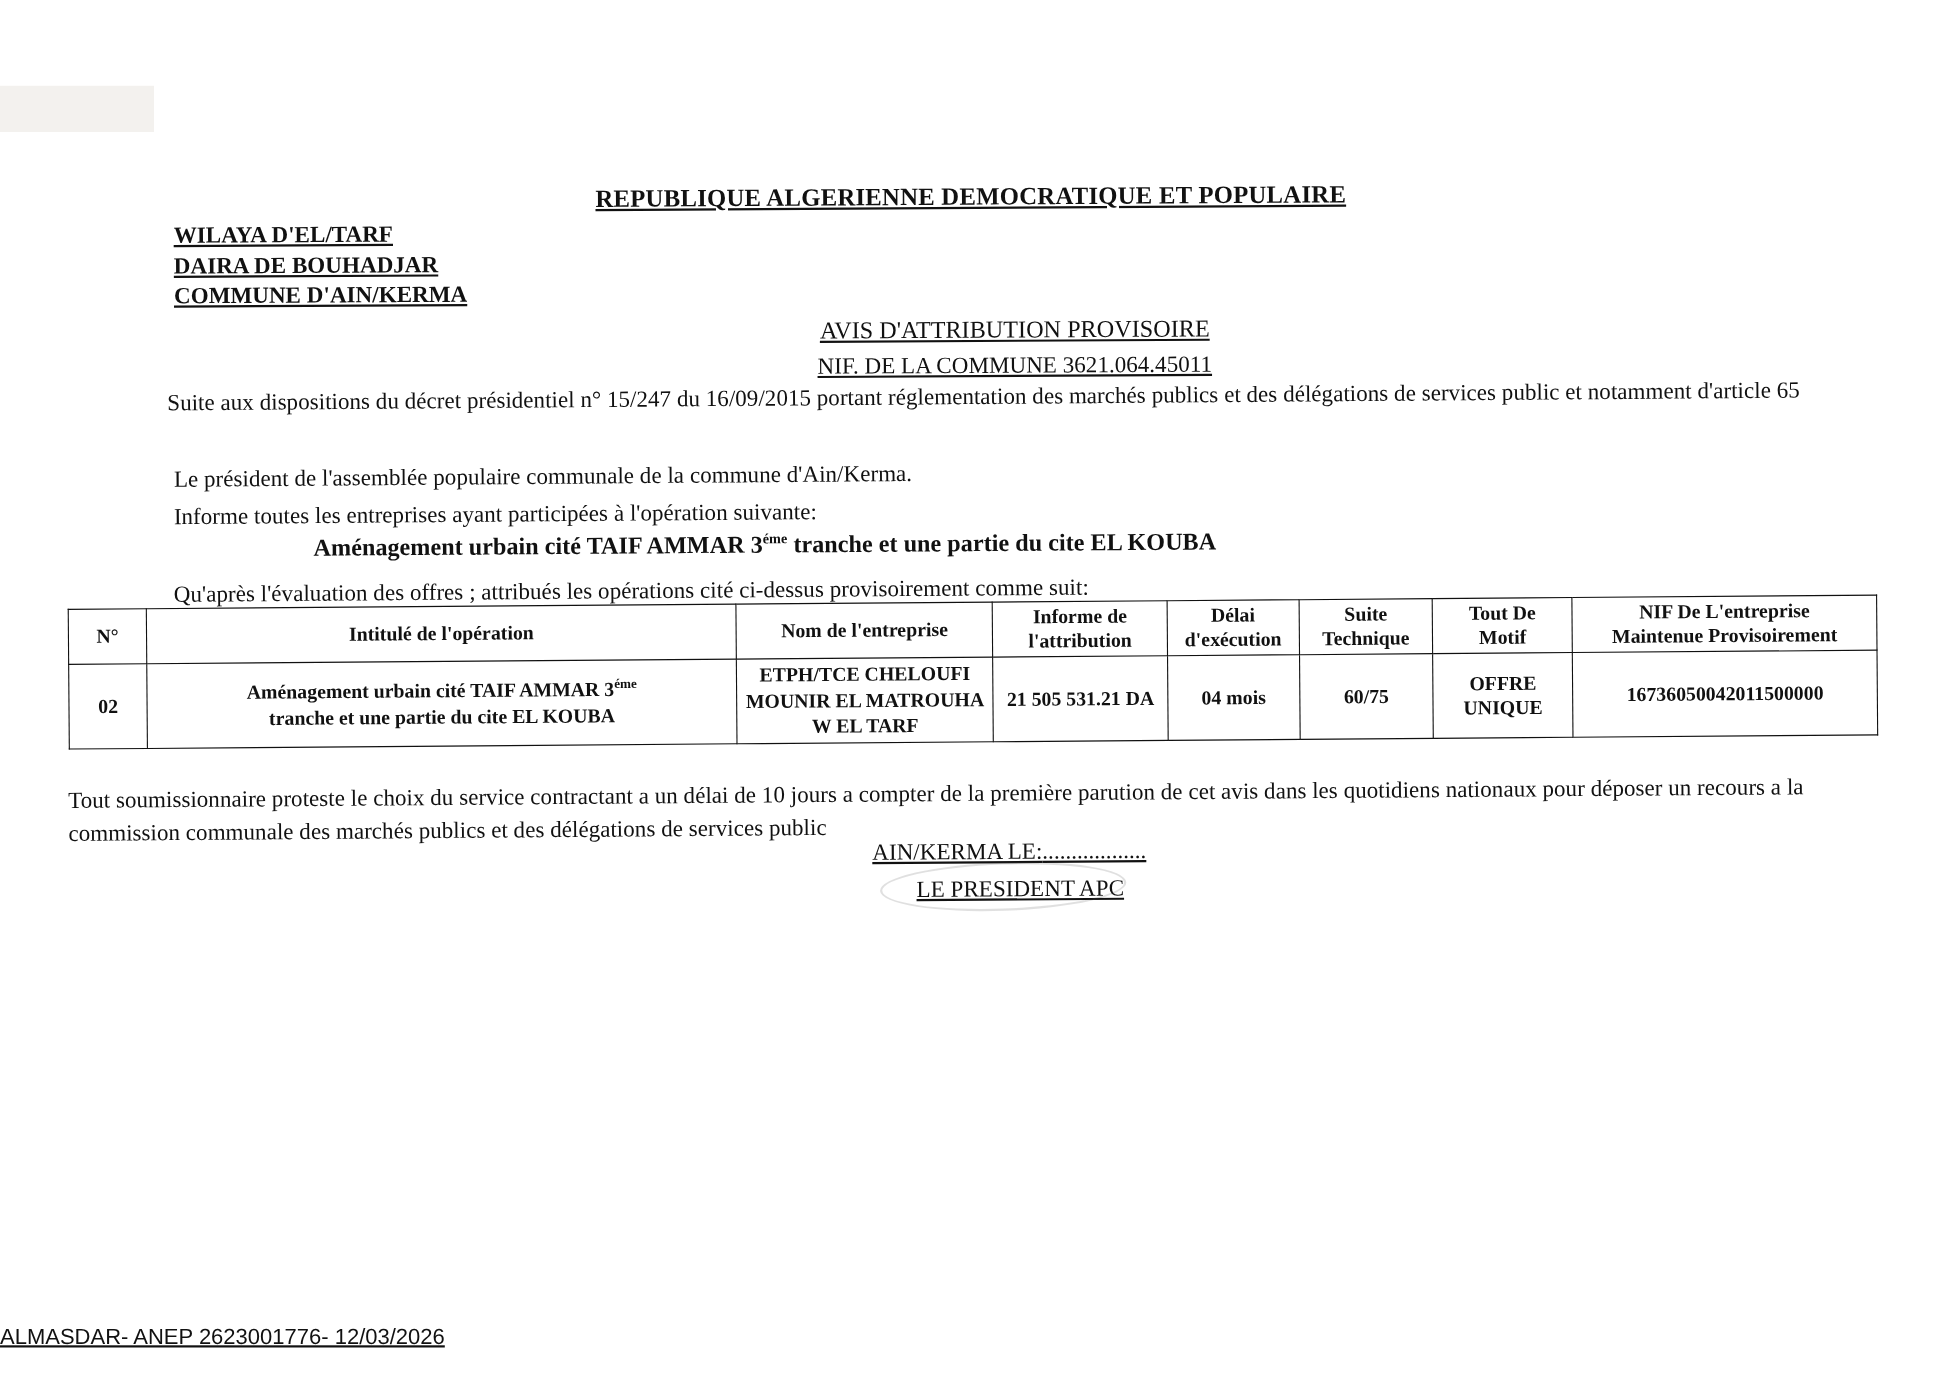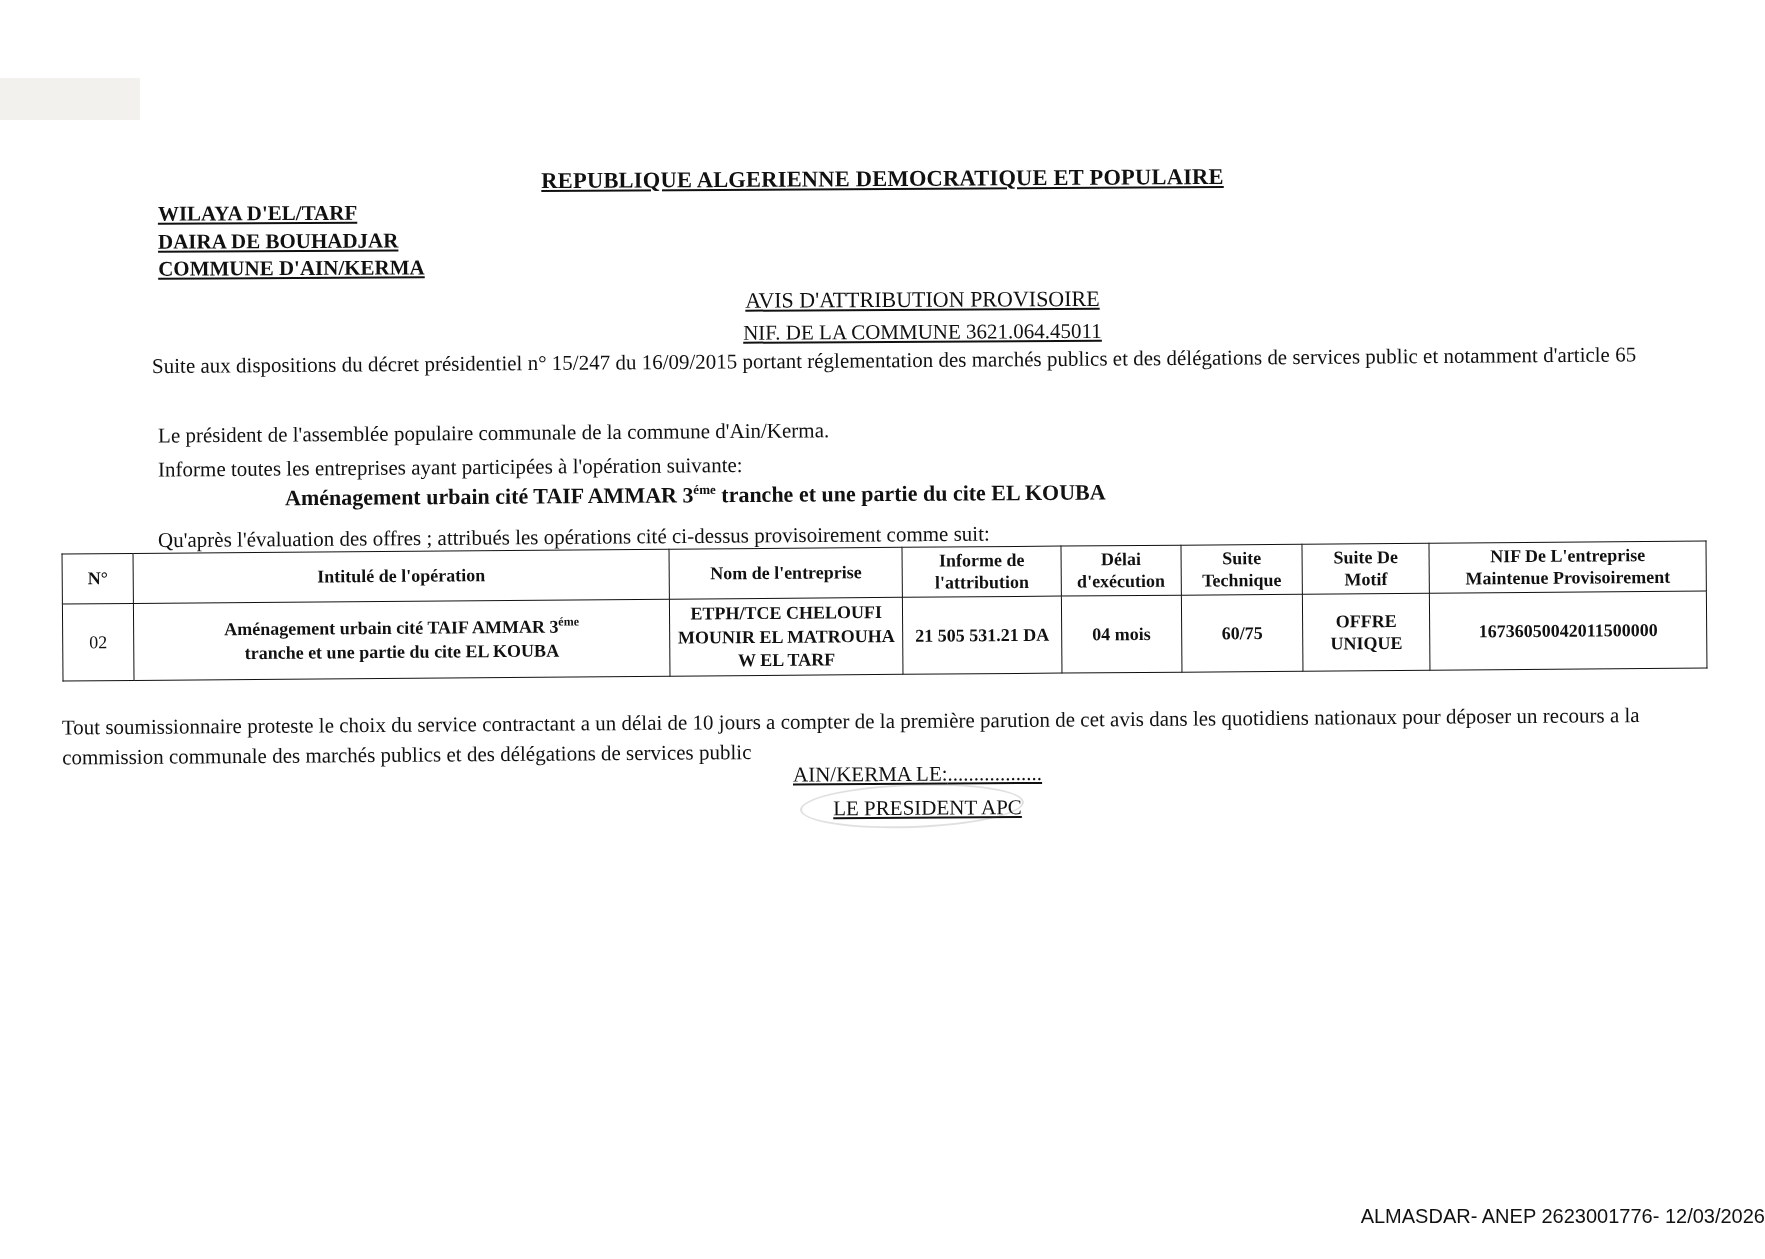--- a/index.html
+++ b/index.html
@@ -136,21 +136,21 @@
   }
   .col-no { width: 62px; }
   .col-int { width: 545px; }
   .col-ent { width: 228px; }
   .col-mnt { width: 150px; }
   .col-del { width: 110px; }
   .col-tech { width: 112px; }
   .col-motif { width: 118px; }
   .col-nif { width: 270px; }
 
-  td.cell-no { font-weight: normal; font-size: 20px; }
+  td.cell-no { font-weight: bold; font-size: 20px; }
   td.cell-int {
     text-align: left;
     font-weight: bold;
     font-size: 20px;
     line-height: 1.3;
     padding-left: 10px;
   }
   td.cell-int sup { font-size: 12px; vertical-align: super; }
   td.cell-ent {
     font-weight: bold;
@@ -200,24 +200,25 @@
     opacity: 0.18;
     border: 2px solid #555;
     transform: rotate(-2deg);
     pointer-events: none;
   }
   .footer {
     position: absolute;
     left: 0;
     top: 1205px;
     width: 1765px;
-    text-align: right;
+    text-align: left;
     font-family: "Liberation Sans", sans-serif;
     font-size: 20px;
     color: #111;
+    text-decoration: underline;
   }
 </style>
 </head>
 <body>
 
 <div class="page">
 
   <div class="smudge"></div>
 
   <div class="nat-title">REPUBLIQUE ALGERIENNE DEMOCRATIQUE ET POPULAIRE</div>
@@ -253,21 +254,21 @@
         </th>
         <th class="col-del">
           <div>Délai</div>
           <div>d'exécution</div>
         </th>
         <th class="col-tech">
           <div>Suite</div>
           <div>Technique</div>
         </th>
         <th class="col-motif">
-          <div>Suite De</div>
+          <div>Tout De</div>
           <div>Motif</div>
         </th>
         <th class="col-nif">
           <div>NIF De L'entreprise</div>
           <div>Maintenue  Provisoirement</div>
         </th>
       </tr>
     </thead>
     <tbody>
       <tr>

